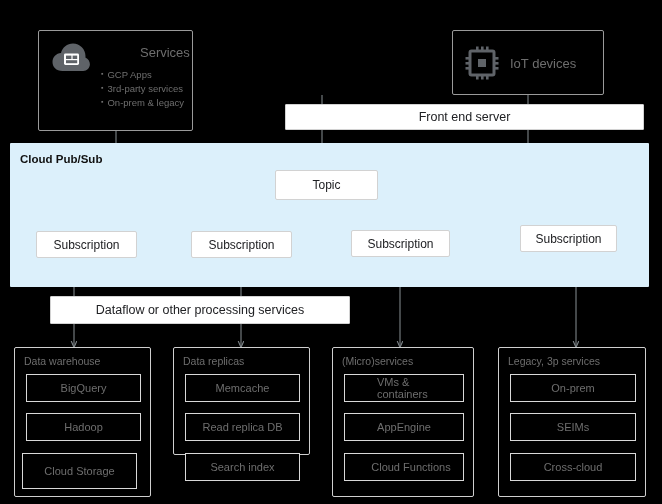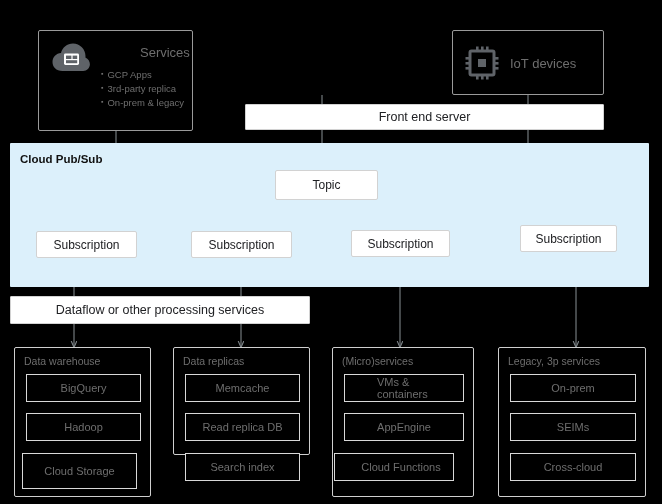--- a/index.html
+++ b/index.html
@@ -12,21 +12,21 @@
   
   .srcbox{border:1px solid #9a9a9a;background:#000;border-radius:2px;}
   .srctitle{color:#6e6e6e;font-size:13px;line-height:15px;}
   .srclist{color:#6e6e6e;font-size:9.5px;line-height:13px;margin:0;padding:0;list-style:none;}
   .srclist li:before{content:"\25AA";font-size:7px;margin-right:4px;vertical-align:2px;}
 
   
   .wbox{background:#fff;border:1px solid #d2d2d2;border-radius:2px;
         color:#202124;font-size:12px;display:flex;align-items:center;justify-content:center;margin-top:7px;}
   .wbar{background:#fff;border:1px solid #d2d2d2;border-radius:1px;
-        color:#202124;font-size:12.5px;display:flex;align-items:center;justify-content:center;}
+        color:#202124;font-size:12.5px;display:flex;align-items:center;justify-content:center;margin-left:40px;}
 
   
   #pubsub{background:#dcf0fb;border-radius:1px;}
   #pubsub-label{color:#111;font-size:11.5px;font-weight:bold;}
 
   
   .grp{border:1px solid #cfcfcf;background:#000;border-radius:2px;}
   .grptitle{color:#6e6e6e;font-size:10.5px;}
   .gitem{border:1px solid #d8d8d8;border-radius:0;background:#000;
          color:#6e6e6e;font-size:11px;display:flex;align-items:center;justify-content:center;}
@@ -88,21 +88,21 @@
                  C38.9 28 35.9 31 32.2 31 Z" fill="#5f6368"></path>
         <rect x="13" y="13.5" width="15" height="11.5" rx="1.4" fill="#ffffff"></rect>
         <rect x="15" y="15.6" width="5.4" height="3.4" fill="#5f6368"></rect>
         <rect x="21.6" y="15.6" width="4.6" height="3.4" fill="#5f6368"></rect>
         <rect x="15" y="20.2" width="11.2" height="3" fill="#5f6368"></rect>
       </svg>
     </div>
     <div class="abs srctitle" style="left:57px;top:14px;margin-left:44px;">Services</div>
     <ul class="abs srclist" style="left:62px;top:36px;">
       <li>GCP Apps</li>
-      <li>3rd-party replica</li>
+      <li>3rd-party services</li>
       <li>On-prem &amp; legacy</li>
     </ul>
   </div>
 
 
   <div class="abs srcbox" style="left:452px;top:30px;width:152px;height:65px;">
     <div class="abs" style="left:12px;top:15px;width:34px;height:34px;">
       <svg class="ic" width="34" height="34" viewBox="0 0 34 34">
         <g fill="#5f6368">
           <rect x="11" y="0.5" width="2.6" height="4.5"></rect>
@@ -150,21 +150,21 @@
     <div class="abs grptitle" style="left:9px;top:7px;">Data replicas</div>
     <div class="abs gitem" style="left:11px;top:26px;width:115px;height:28px;">Memcache</div>
     <div class="abs gitem" style="left:11px;top:65px;width:115px;height:28px;">Read replica DB</div>
     <div class="abs gitem" style="left:11px;top:105px;width:115px;height:28px;">Search index</div>
   </div>
 
   <div class="abs grp" style="left:332px;top:347px;width:142px;height:150px;">
     <div class="abs grptitle" style="left:9px;top:7px;">(Micro)services</div>
     <div class="abs gitem" style="left:11px;top:26px;width:120px;height:28px;padding-left:32px;">VMs &amp; containers</div>
     <div class="abs gitem" style="left:11px;top:65px;width:120px;height:28px;">AppEngine</div>
-    <div class="abs gitem" style="left:1px;top:105px;width:120px;height:28px;padding-left:14px;">Cloud Functions</div>
+    <div class="abs gitem" style="left:11px;top:105px;width:120px;height:28px;padding-left:14px;">Cloud Functions</div>
   </div>
 
   <div class="abs grp" style="left:498px;top:347px;width:148px;height:150px;">
     <div class="abs grptitle" style="left:9px;top:7px;">Legacy, 3p services</div>
     <div class="abs gitem" style="left:11px;top:26px;width:126px;height:28px;">On-prem</div>
     <div class="abs gitem" style="left:11px;top:65px;width:126px;height:28px;">SEIMs</div>
     <div class="abs gitem" style="left:11px;top:105px;width:126px;height:28px;">Cross-cloud</div>
   </div>
 
 </div>

